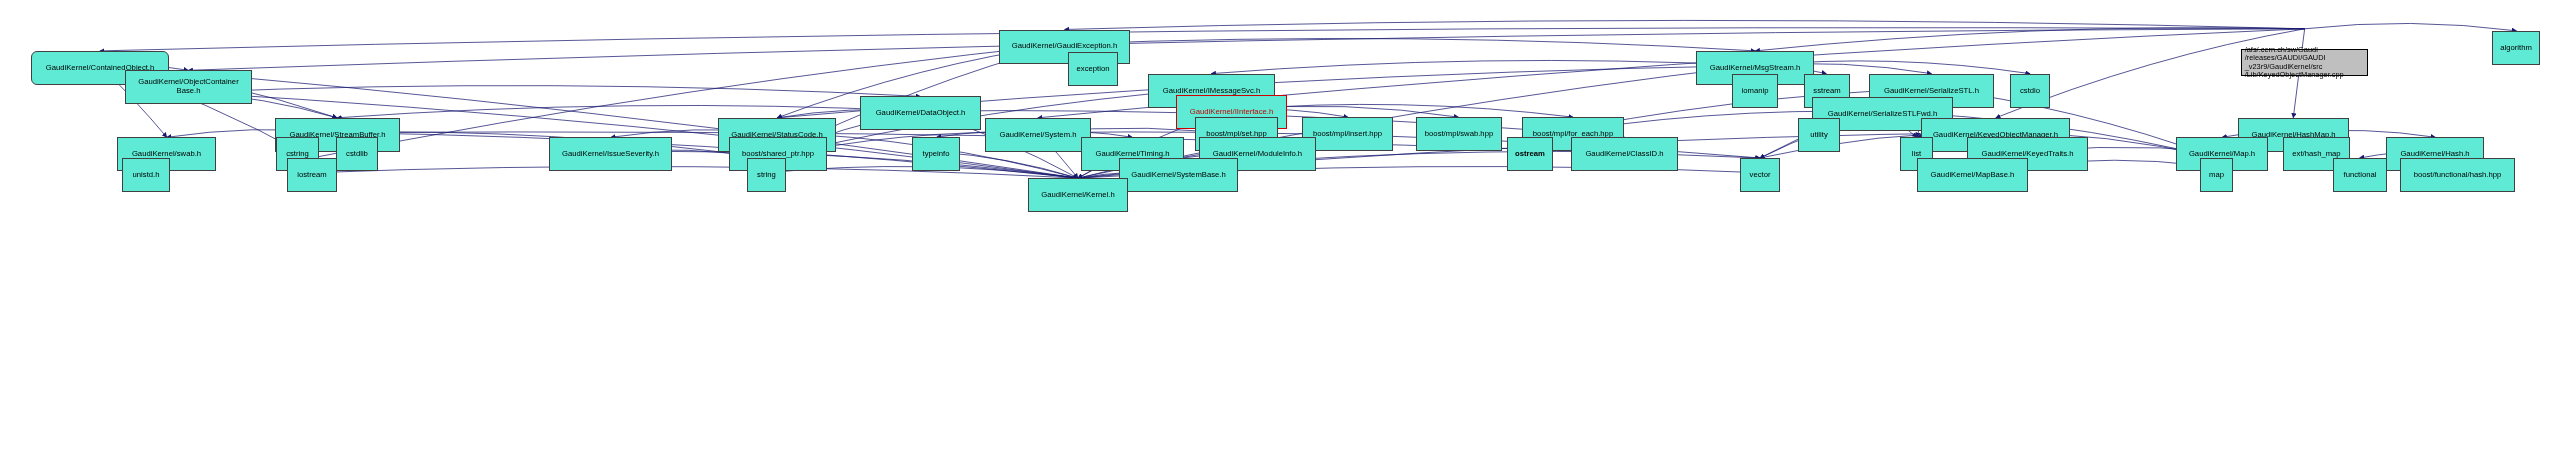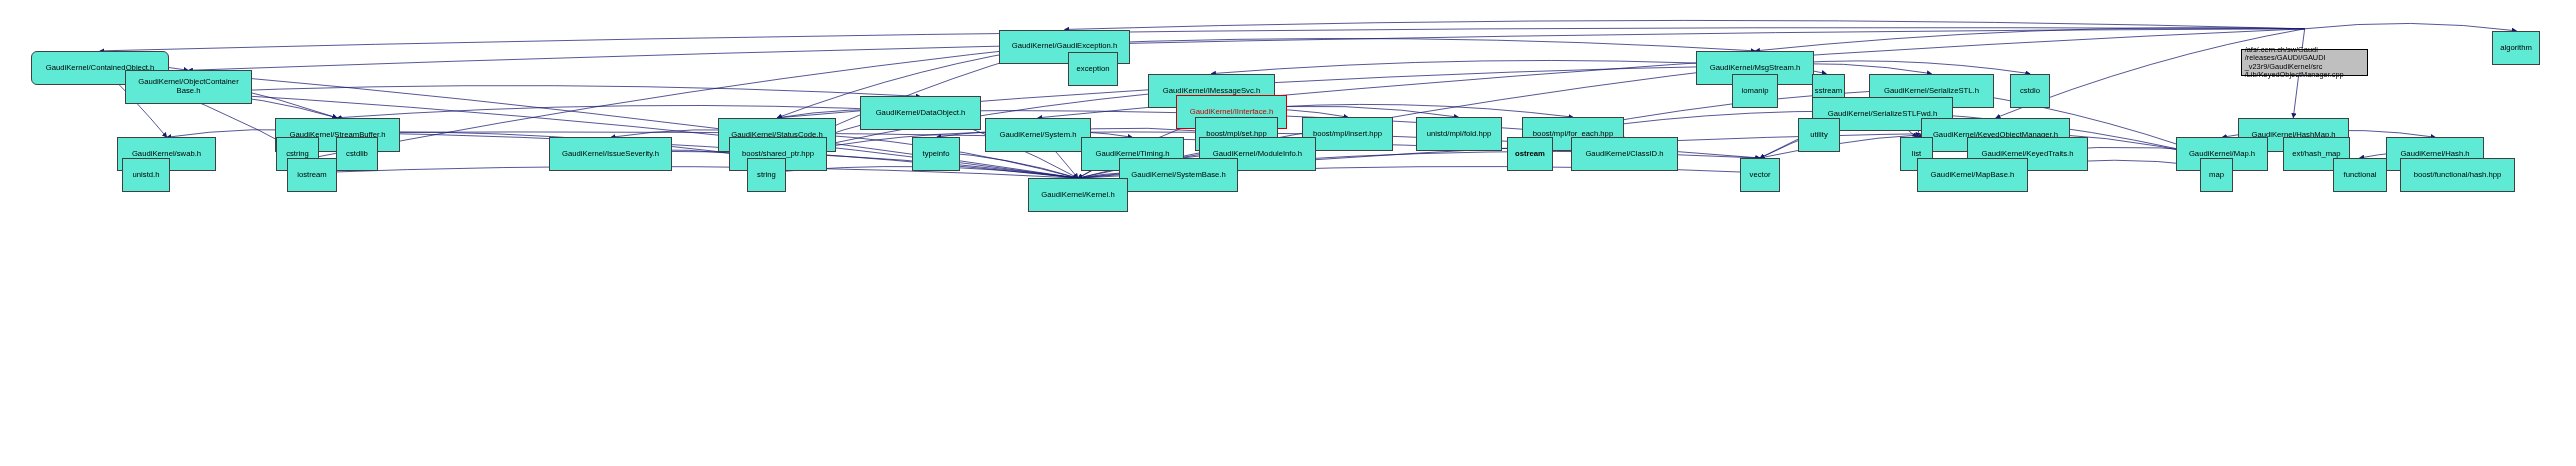--- a/index.html
+++ b/index.html
@@ -158,29 +158,29 @@
 /Lib/KeyedObjectManager.cpp</div>
       <div class="node" style="left: 2492px; top: 31px; width: 48px; height: 14.7px;">algorithm</div>
       <div class="node" style="left: 999px; top: 29.5px; width: 131px; height: 14.7px;">GaudiKernel/GaudiException.h</div>
       <div class="node" style="left: 1696px; top: 51px; width: 118px; height: 14.7px;">GaudiKernel/MsgStream.h</div>
       <div class="node" style="left: 31px; top: 51px; width: 138px; height: 14.7px; border-radius: 6px;">GaudiKernel/ContainedObject.h</div>
       <div class="node" style="left: 1068px; top: 52px; width: 50px; height: 14.7px;">exception</div>
       <div class="node" style="left: 125px; top: 70px; width: 127px; height: 22px;">GaudiKernel/ObjectContainer
 Base.h</div>
       <div class="node" style="left: 1148px; top: 74px; width: 127px; height: 14.7px;">GaudiKernel/IMessageSvc.h</div>
       <div class="node" style="left: 1732px; top: 74px; width: 46px; height: 14.7px;">iomanip</div>
-      <div class="node" style="left: 1804px; top: 74px; width: 33px; height: 14.7px; margin-left: 8px;">sstream</div>
+      <div class="node" style="left: 1804px; top: 74px; width: 46px; height: 14.7px;">sstream</div>
       <div class="node" style="left: 1869px; top: 74px; width: 125px; height: 14.7px;">GaudiKernel/SerializeSTL.h</div>
       <div class="node" style="left: 2010px; top: 74px; width: 40px; height: 14.7px;">cstdio</div>
       <div class="node redbox" style="left: 1176px; top: 95px; width: 111px; height: 14.7px;">GaudiKernel/IInterface.h</div>
       <div class="node" style="left: 860px; top: 96px; width: 121px; height: 14.7px;">GaudiKernel/DataObject.h</div>
       <div class="node" style="left: 1812px; top: 97px; width: 141px; height: 14.7px;">GaudiKernel/SerializeSTLFwd.h</div>
       <div class="node" style="left: 1195px; top: 117px; width: 83px; height: 14.7px;">boost/mpl/set.hpp</div>
       <div class="node" style="left: 1302px; top: 117px; width: 91px; height: 26px;">boost/mpl/insert.hpp</div>
-      <div class="node" style="left: 1416px; top: 117px; width: 86px; height: 14.7px;">unistd/mpl/fold.hpp</div>
+      <div class="node" style="left: 1416px; top: 117px; width: 86px; height: 14.7px;">boost/mpl/swab.hpp</div>
       <div class="node" style="left: 1522px; top: 117px; width: 102px; height: 14.7px;">boost/mpl/for_each.hpp</div>
       <div class="node" style="left: 718px; top: 118px; width: 118px; height: 14.7px; text-decoration: underline;">GaudiKernel/StatusCode.h</div>
       <div class="node" style="left: 985px; top: 118px; width: 106px; height: 14.7px;">GaudiKernel/System.h</div>
       <div class="node" style="left: 275px; top: 118px; width: 125px; height: 14.7px;">GaudiKernel/StreamBuffer.h</div>
       <div class="node" style="left: 1921px; top: 118px; width: 149px; height: 14.7px;">GaudiKernel/KeyedObjectManager.h</div>
       <div class="node" style="left: 2238px; top: 118px; width: 111px; height: 14.7px;">GaudiKernel/HashMap.h</div>
       <div class="node" style="left: 1798px; top: 118px; width: 42px; height: 14.7px;">utility</div>
       <div class="node" style="left: 117px; top: 137px; width: 99px; height: 14.7px;">GaudiKernel/swab.h</div>
       <div class="node" style="left: 276px; top: 137px; width: 43px; height: 18px; text-align: center;">cstring</div>
       <div class="node" style="left: 336px; top: 137px; width: 42px; height: 14.7px;">cstdlib</div>

